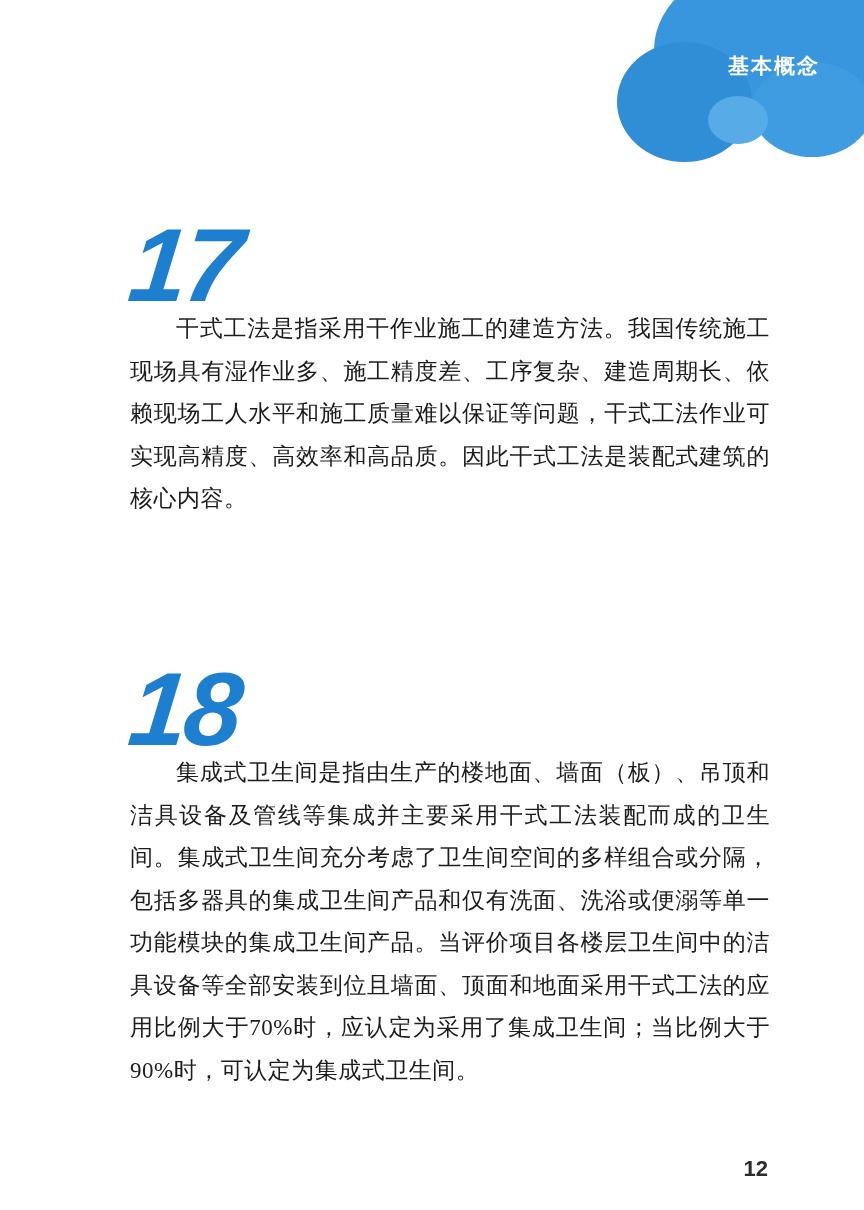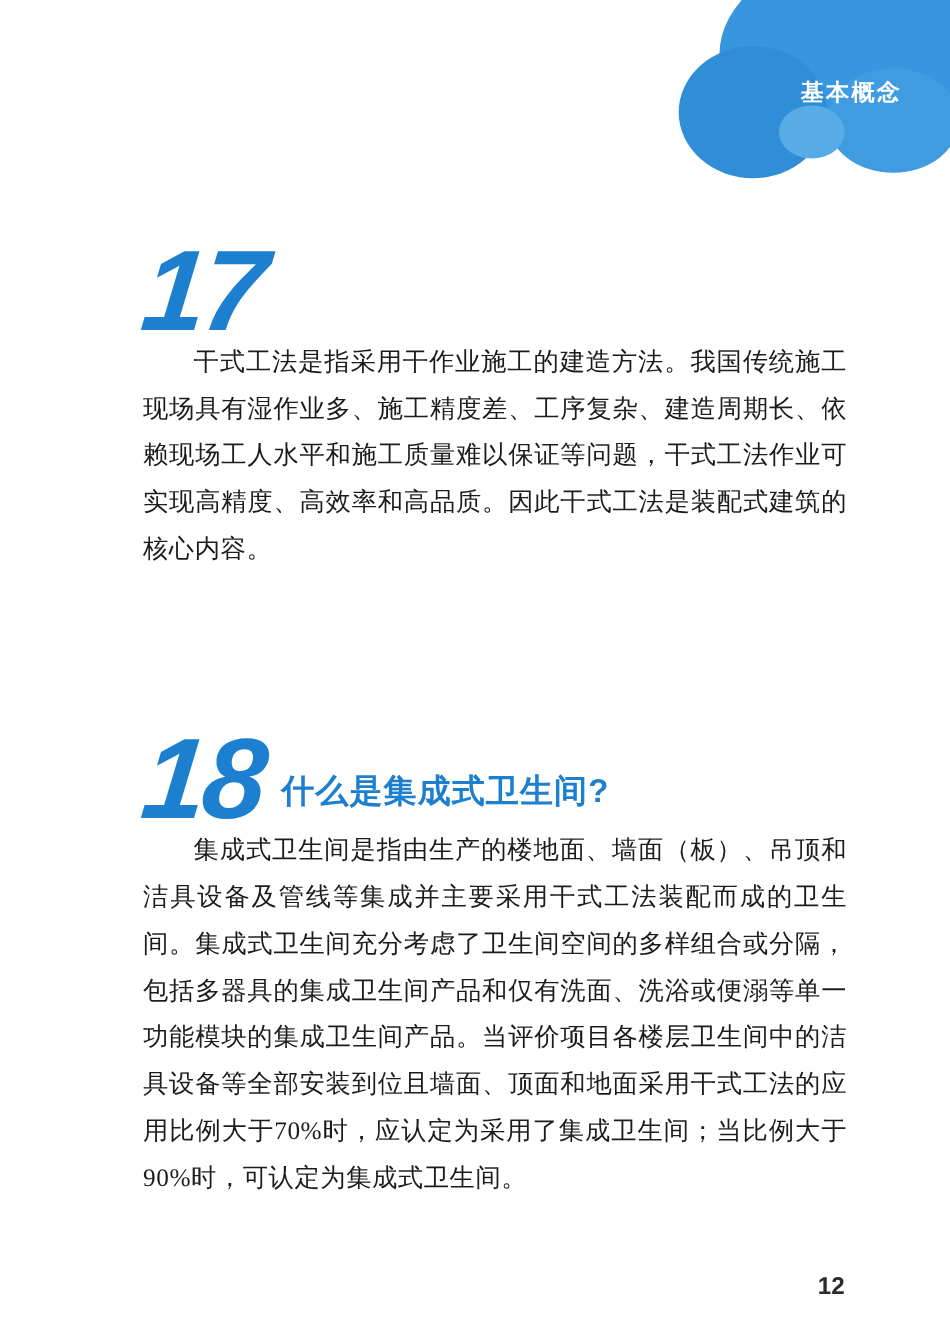--- a/index.html
+++ b/index.html
@@ -57,21 +57,21 @@
   .blob-d {
     width: 60px;
     height: 48px;
     top: 96px;
     right: 96px;
     background: #57abe6;
     border-radius: 50%;
   }
   .header-tag {
     position: absolute;
-    top: 70px;
+    top: 52px;
     right: 44px;
     color: #ffffff;
     font-family: "Liberation Sans", sans-serif;
     font-weight: bold;
     font-size: 21px;
     letter-spacing: 2px;
     z-index: 5;
   }
 
   
@@ -152,20 +152,19 @@
   <div class="section section-17">
     <div class="heading-row">
       <div class="q-number">17</div>
     </div>
     <div class="body-text">干式工法是指采用干作业施工的建造方法。我国传统施工现场具有湿作业多、施工精度差、工序复杂、建造周期长、依赖现场工人水平和施工质量难以保证等问题，干式工法作业可实现高精度、高效率和高品质。因此干式工法是装配式建筑的核心内容。</div>
   </div>
 
   <div class="section section-18">
     <div class="heading-row">
       <div class="q-number">18</div>
-      <div class="q-title">什么是集成式卫生间?</div>
     </div>
     <div class="body-text">集成式卫生间是指由生产的楼地面、墙面（板）、吊顶和洁具设备及管线等集成并主要采用干式工法装配而成的卫生间。集成式卫生间充分考虑了卫生间空间的多样组合或分隔，包括多器具的集成卫生间产品和仅有洗面、洗浴或便溺等单一功能模块的集成卫生间产品。当评价项目各楼层卫生间中的洁具设备等全部安装到位且墙面、顶面和地面采用干式工法的应用比例大于70%时，应认定为采用了集成卫生间；当比例大于90%时，可认定为集成式卫生间。</div>
   </div>
 
   <div class="page-number">12</div>
 
 </div>
 
 </body></html>

